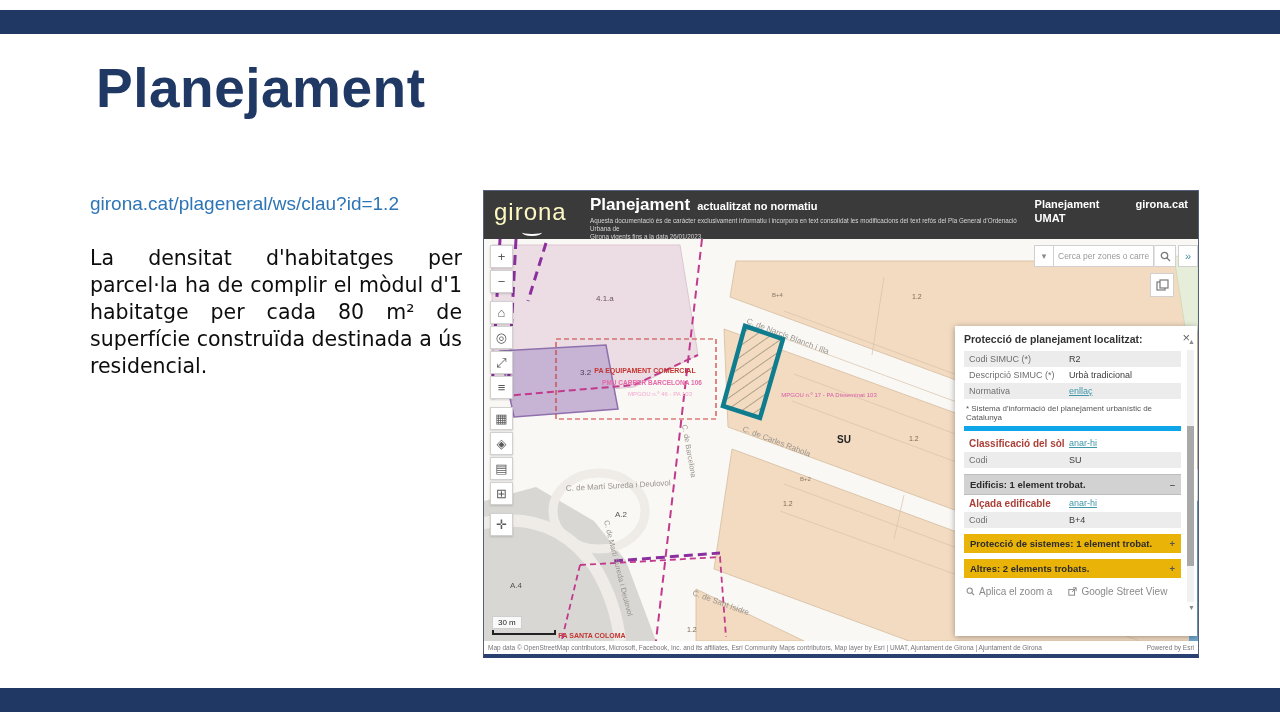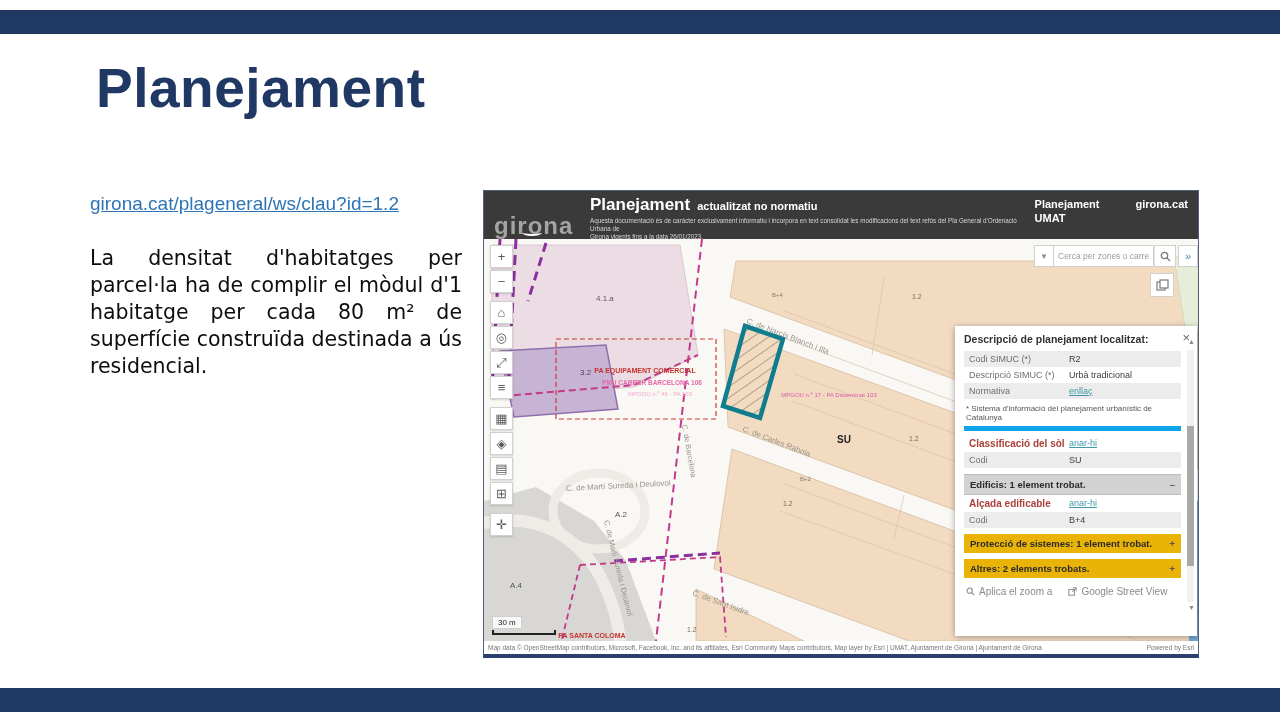--- a/index.html
+++ b/index.html
@@ -3,27 +3,27 @@
 <meta charset="utf-8">
 <style>
   * { margin:0; padding:0; box-sizing:border-box; }
   html,body { width:1280px; height:720px; }
   body { font-family:"Liberation Sans", sans-serif; background:#ffffff; }
   .slide { position:relative; width:1280px; height:720px; background:#fff; overflow:hidden;padding-left:32px; }
   .accent-bar { position:absolute; left:0; width:1280px; height:24px; background:#1f3864; }
   .bar-top { top:10px; }
   .bar-bottom { top:688px; }
   .slide-title { position:absolute; left:96px; top:56px; font-size:55px; font-weight:600; color:#1f3864; letter-spacing:0.5px; }
-  .slide-link { position:absolute; left:90px; top:193px; font-size:19px; color:#2e75b6; text-decoration:underline; cursor:pointer; }
+  .slide-link { position:absolute; left:90px; top:193px; font-size:19px; color:#2e75b6; cursor:pointer; }
   .slide-body { position:absolute; left:90px; top:245px; width:372px; font-family:"DejaVu Sans", sans-serif; font-size:20.5px; line-height:1.32; color:#0d0d0d; text-align:justify; }
 
   
   .shot { position:absolute; left:483px; top:190px; width:716px; height:468px; border:1px solid #55607a; border-bottom:5px solid #2a4070; background:#faf8f5; }
   .app-header { position:relative; height:48px; background:#3a3a3a; color:#fff; overflow:hidden; }
-  .logo { position:absolute; left:10px; top:21px; font-size:24px; font-weight:700; letter-spacing:1px; color:#a3a3a3; }
+  .logo { position:absolute; left:10px; top:7px; font-size:24px; font-weight:400; letter-spacing:1px; color:#fef9c3; }
   .logo-smile { position:absolute; left:38px; top:38px; width:20px; height:7px; border-bottom:2.5px solid #fff; border-radius:0 0 50% 50%; }
   .hdr-mid { position:absolute; left:106px; top:4px; width:440px; }
   .hdr-title-row { display:flex; align-items:baseline; gap:7px; }
   .hdr-title { font-size:17px; font-weight:bold; }
   .hdr-sub { font-size:11px; font-weight:bold; }
   .hdr-disc { font-size:6.3px; line-height:1.3; color:#d6d6d6; margin-top:2px; }
   .hdr-right { position:absolute; right:10px; top:7px; display:flex; gap:36px; font-size:11px; font-weight:bold; }
   .hdr-right .col { display:flex; flex-direction:column; gap:2px; }
 
   .maparea { position:relative; width:714px; height:402px; background:#faf8f5; overflow:hidden; }
@@ -231,21 +231,21 @@
       </div>
 
       
       <div class="panel">
         <div class="panel-close">×</div>
         <div class="pscroll-up">▲</div>
         <div class="pscroll-down">▼</div>
         <div class="pscroll-track"></div>
         <div class="pscroll-thumb"></div>
         <div class="panel-inner">
-          <div class="panel-title">Descripció de planejament localitzat:</div>
+          <div class="panel-title">Protecció de planejament localitzat:</div>
 
           <div class="prow alt">
             <span class="plabel">Codi SIMUC (*)</span>
             <span class="pvalue">R2</span>
           </div>
           <div class="prow">
             <span class="plabel">Descripció SIMUC (*)</span>
             <span class="pvalue">Urbà tradicional</span>
           </div>
           <div class="prow alt">

